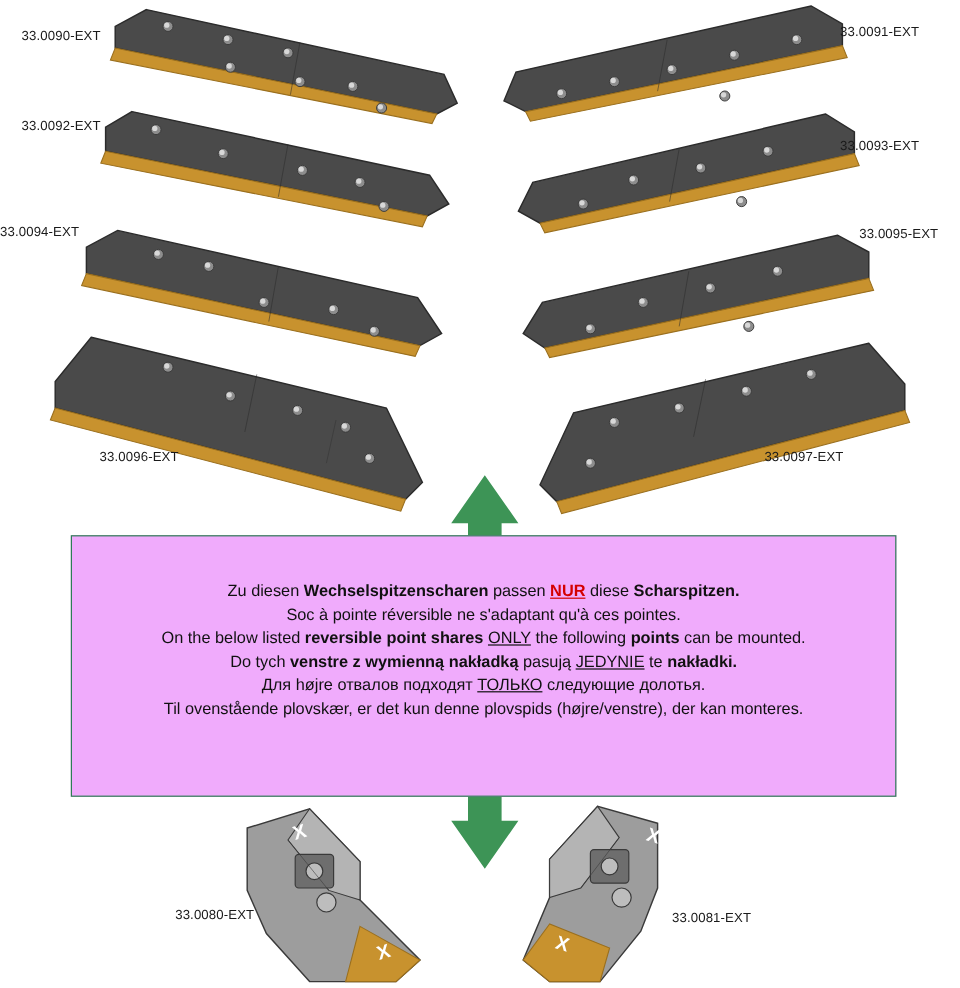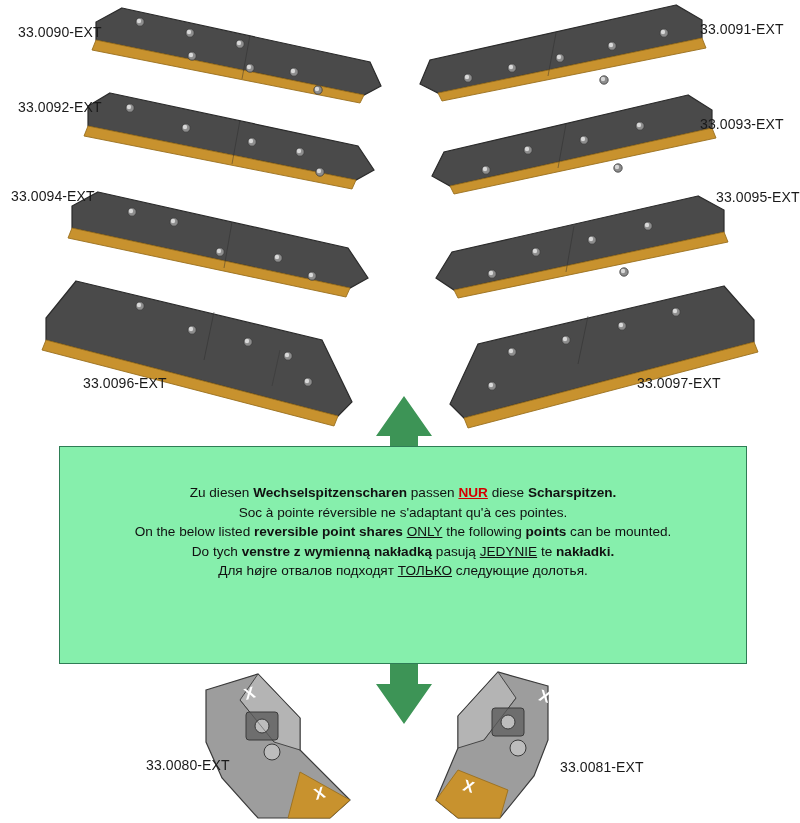--- a/index.html
+++ b/index.html
@@ -12,41 +12,41 @@
   }
   #stage {
     position: relative;
     width: 800px;
     height: 823px;
     overflow: hidden;
     background: #ffffff;
   }
   .label {
     position: absolute;
-    font-size: 14px;
+    font-size: 11px;
     color: #1a1a1a;
     white-space: nowrap;
     letter-spacing: 0.1px;
   }
   svg.art {
     position: absolute;
     left: 0;
     top: 0;
     width: 800px;
     height: 823px;
     pointer-events: none;
   }
   .notice {
     position: absolute;
     left: 59px;
     top: 446px;
     width: 688px;
     height: 218px;
     border: 1.5px solid #2e7d55;
-    background: #86efac;
+    background: #f0abfc;
     box-sizing: border-box;
   }
   .notice-inner {
     padding: 36px 18px 0 18px;
     text-align: center;
   }
   .nline {
     font-size: 13.6px;
     color: #111111;
     line-height: 19.5px;
@@ -191,30 +191,31 @@
       <text x="538" y="700" font-family="Liberation Sans, sans-serif" font-size="16" fill="#ffffff" font-weight="bold" transform="rotate(17 538 700)">X</text>
       <text x="462" y="790" font-family="Liberation Sans, sans-serif" font-size="16" fill="#ffffff" font-weight="bold" transform="rotate(17 462 790)">X</text>
       <line x1="516" y1="698" x2="484" y2="740" stroke="#3a3a3a" stroke-width="0.8" opacity="0.6"></line>
     </g>
   </svg>
 
   <div class="label" style="left:18px;  top:24px;">33.0090-EXT</div>
   <div class="label" style="left:700px; top:21px;">33.0091-EXT</div>
   <div class="label" style="left:18px;  top:99px;">33.0092-EXT</div>
   <div class="label" style="left:700px; top:116px;">33.0093-EXT</div>
-  <div class="label" style="left:0px;   top:188px;padding-left:11px;">33.0094-EXT</div>
+  <div class="label" style="left:0px;   top:188px;">33.0094-EXT</div>
   <div class="label" style="left:716px; top:189px;">33.0095-EXT</div>
   <div class="label" style="left:83px;  top:375px;text-align:right;">33.0096-EXT</div>
   <div class="label" style="left:637px; top:375px;">33.0097-EXT</div>
   <div class="label" style="left:146px; top:757px;">33.0080-EXT</div>
   <div class="label" style="left:560px; top:759px;text-align:right;">33.0081-EXT</div>
 
   <div class="notice">
     <div class="notice-inner" id="notice-lines">
         <div class="nline"><span>Zu diesen </span><b>Wechselspitzenscharen</b><span> passen </span><span class="red">NUR</span><span> diese </span><b>Scharspitzen.</b></div>
         <div class="nline"><span>Soc à pointe réversible ne s'adaptant qu'à ces pointes.</span></div>
         <div class="nline"><span>On the below listed </span><b>reversible point shares</b><span> </span><span class="u">ONLY</span><span> the following </span><b>points</b><span> can be mounted.</span></div>
         <div class="nline"><span>Do tych </span><b>venstre z wymienną nakładką</b><span> pasują </span><span class="u">JEDYNIE</span><span> te </span><b>nakładki.</b></div>
         <div class="nline"><span>Для højre отвалов подходят </span><span class="u">ТОЛЬКО</span><span> следующие долотья.</span></div>
+        <div class="nline"><span>Til ovenstående plovskær, er det kun denne plovspids (højre/venstre), der kan monteres.</span></div>
       </div>
   </div>
 
 </div>
 
 </body></html>

